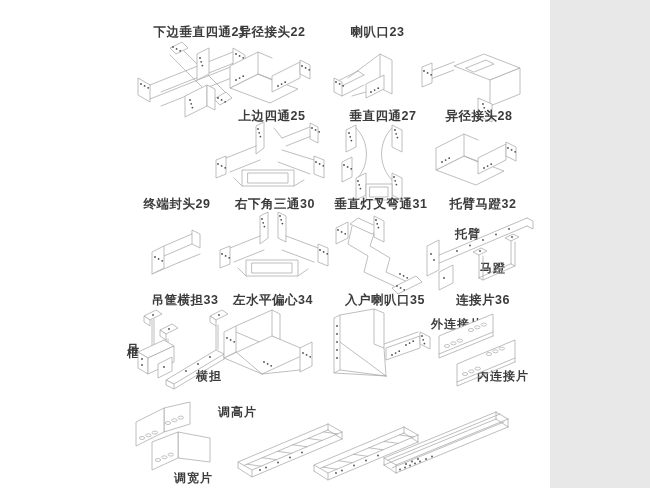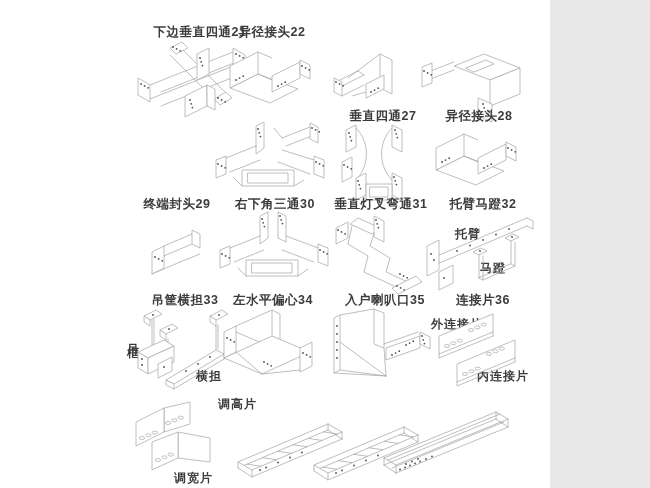--- a/index.html
+++ b/index.html
@@ -116,20 +116,21 @@
       <path class="fc" d="M18,26 L46,12 L46,34 L18,48 Z"></path>
         <use href="#d3u" class="dt" x="24" y="40"></use>
       <path class="fc" d="M60,36 L88,22 L88,38 L60,52 Z"></path>
         <use href="#d3u" class="dt" x="66" y="46"></use>
       <path class="fc" d="M88,20 L98,25 L98,39 L88,34 Z"></path>
         <use href="#d3" class="dt" x="90" y="26"></use>
     </svg>
   </figure>
 
   <figure class="item" style="left:330px;top:24px;width:95px;height:100px">
+    <figcaption class="t">喇叭口23</figcaption>
     <svg class="draw" style="top:16px" width="95" height="84" viewBox="0 0 95 84">
       <path class="fc" d="M50,14 L62,20 L62,54 L50,48 Z"></path>
       <path class="ln" d="M18,38 L50,14 M22,56 L50,48 M28,31 L34,35 M6,42 L28,31 M12,46 L34,35 M12,56 L34,45"></path>
       <path class="fc" d="M4,38 L12,42 L12,56 L4,52 Z"></path>
         <use href="#d3" class="dt" x="6" y="42"></use>
       <path class="fc" d="M36,44 L54,35 L54,49 L36,58 Z"></path>
         <use href="#d3u" class="dt" x="41" y="52"></use>
     </svg>
   </figure>
 
@@ -141,20 +142,21 @@
       <path class="ln" d="M8,32 L34,22 M8,40 L34,30"></path>
       <path class="fc" d="M2,27 L12,23 L12,43 L2,47 Z"></path>
         <use href="#d3" class="dt" x="4" y="31"></use>
       <path class="fc" d="M58,58 L72,64 L72,82 L58,76 Z"></path>
         <use href="#d3s" class="dt" x="63" y="64"></use>
     </svg>
   </figure>
 
 
   <figure class="item" style="left:212px;top:108px;width:120px;height:100px">
+    <figcaption class="t">上边四通25</figcaption>
     <svg class="draw" style="top:14px" width="120" height="86" viewBox="0 0 120 86">
       <path class="fc" d="M44,4 L52,0 L52,26 L44,32 Z"></path>
         <use href="#d3s" class="dt" x="46" y="7"></use>
       <path class="ln" d="M62,6 L70,16 M70,16 L98,5 M74,24 L102,13"></path>
       <path class="fc" d="M98,1 L106,5 L106,21 L98,17 Z"></path>
         <use href="#d3" class="dt" x="100" y="6"></use>
       <path class="ln" d="M14,36 L44,24 M18,50 L48,38 M70,28 L102,38 M66,40 L98,52 M30,64 L22,56 M82,64 L92,58"></path>
       <path class="fc" d="M4,38 L14,34 L14,52 L4,56 Z"></path>
         <use href="#d3" class="dt" x="6" y="42"></use>
       <path class="fc" d="M102,34 L112,38 L112,56 L102,52 Z"></path>
@@ -350,21 +352,21 @@
       <use href="#o3" x="24" y="38"></use>
         <use href="#o3" x="48" y="22"></use>
       <path class="fc" d="M34,56 L92,32 L92,50 L34,74 Z"></path>
       <path class="ln" d="M34,74 L34,78 L92,54 M92,50 L92,54"></path>
       <use href="#o3" x="42" y="66"></use>
         <use href="#o3" x="66" y="46"></use>
     </svg>
   </figure>
 
   <figure class="item" style="left:128px;top:396px;width:140px;height:92px">
-    <span class="sub" style="left:90px;top:0">调高片</span>
+    <span class="sub" style="left:90px;top:8px">调高片</span>
     <span class="sub" style="left:46px;top:74px">调宽片</span>
     <svg class="draw" style="top:0" width="140" height="92" viewBox="0 0 140 92">
       <path class="fc" d="M36,12 L62,6 L62,28 L36,36 Z"></path>
       <path class="fc" d="M8,26 L36,12 L36,36 L8,50 Z"></path>
       <use href="#o3" x="14" y="42"></use>
         <use href="#o3" x="40" y="27"></use>
       <path class="fc" d="M50,36 L82,42 L82,66 L50,62 Z"></path>
       <path class="fc" d="M24,46 L50,36 L50,62 L24,74 Z"></path>
       <use href="#o3" x="30" y="64"></use>
     </svg>

